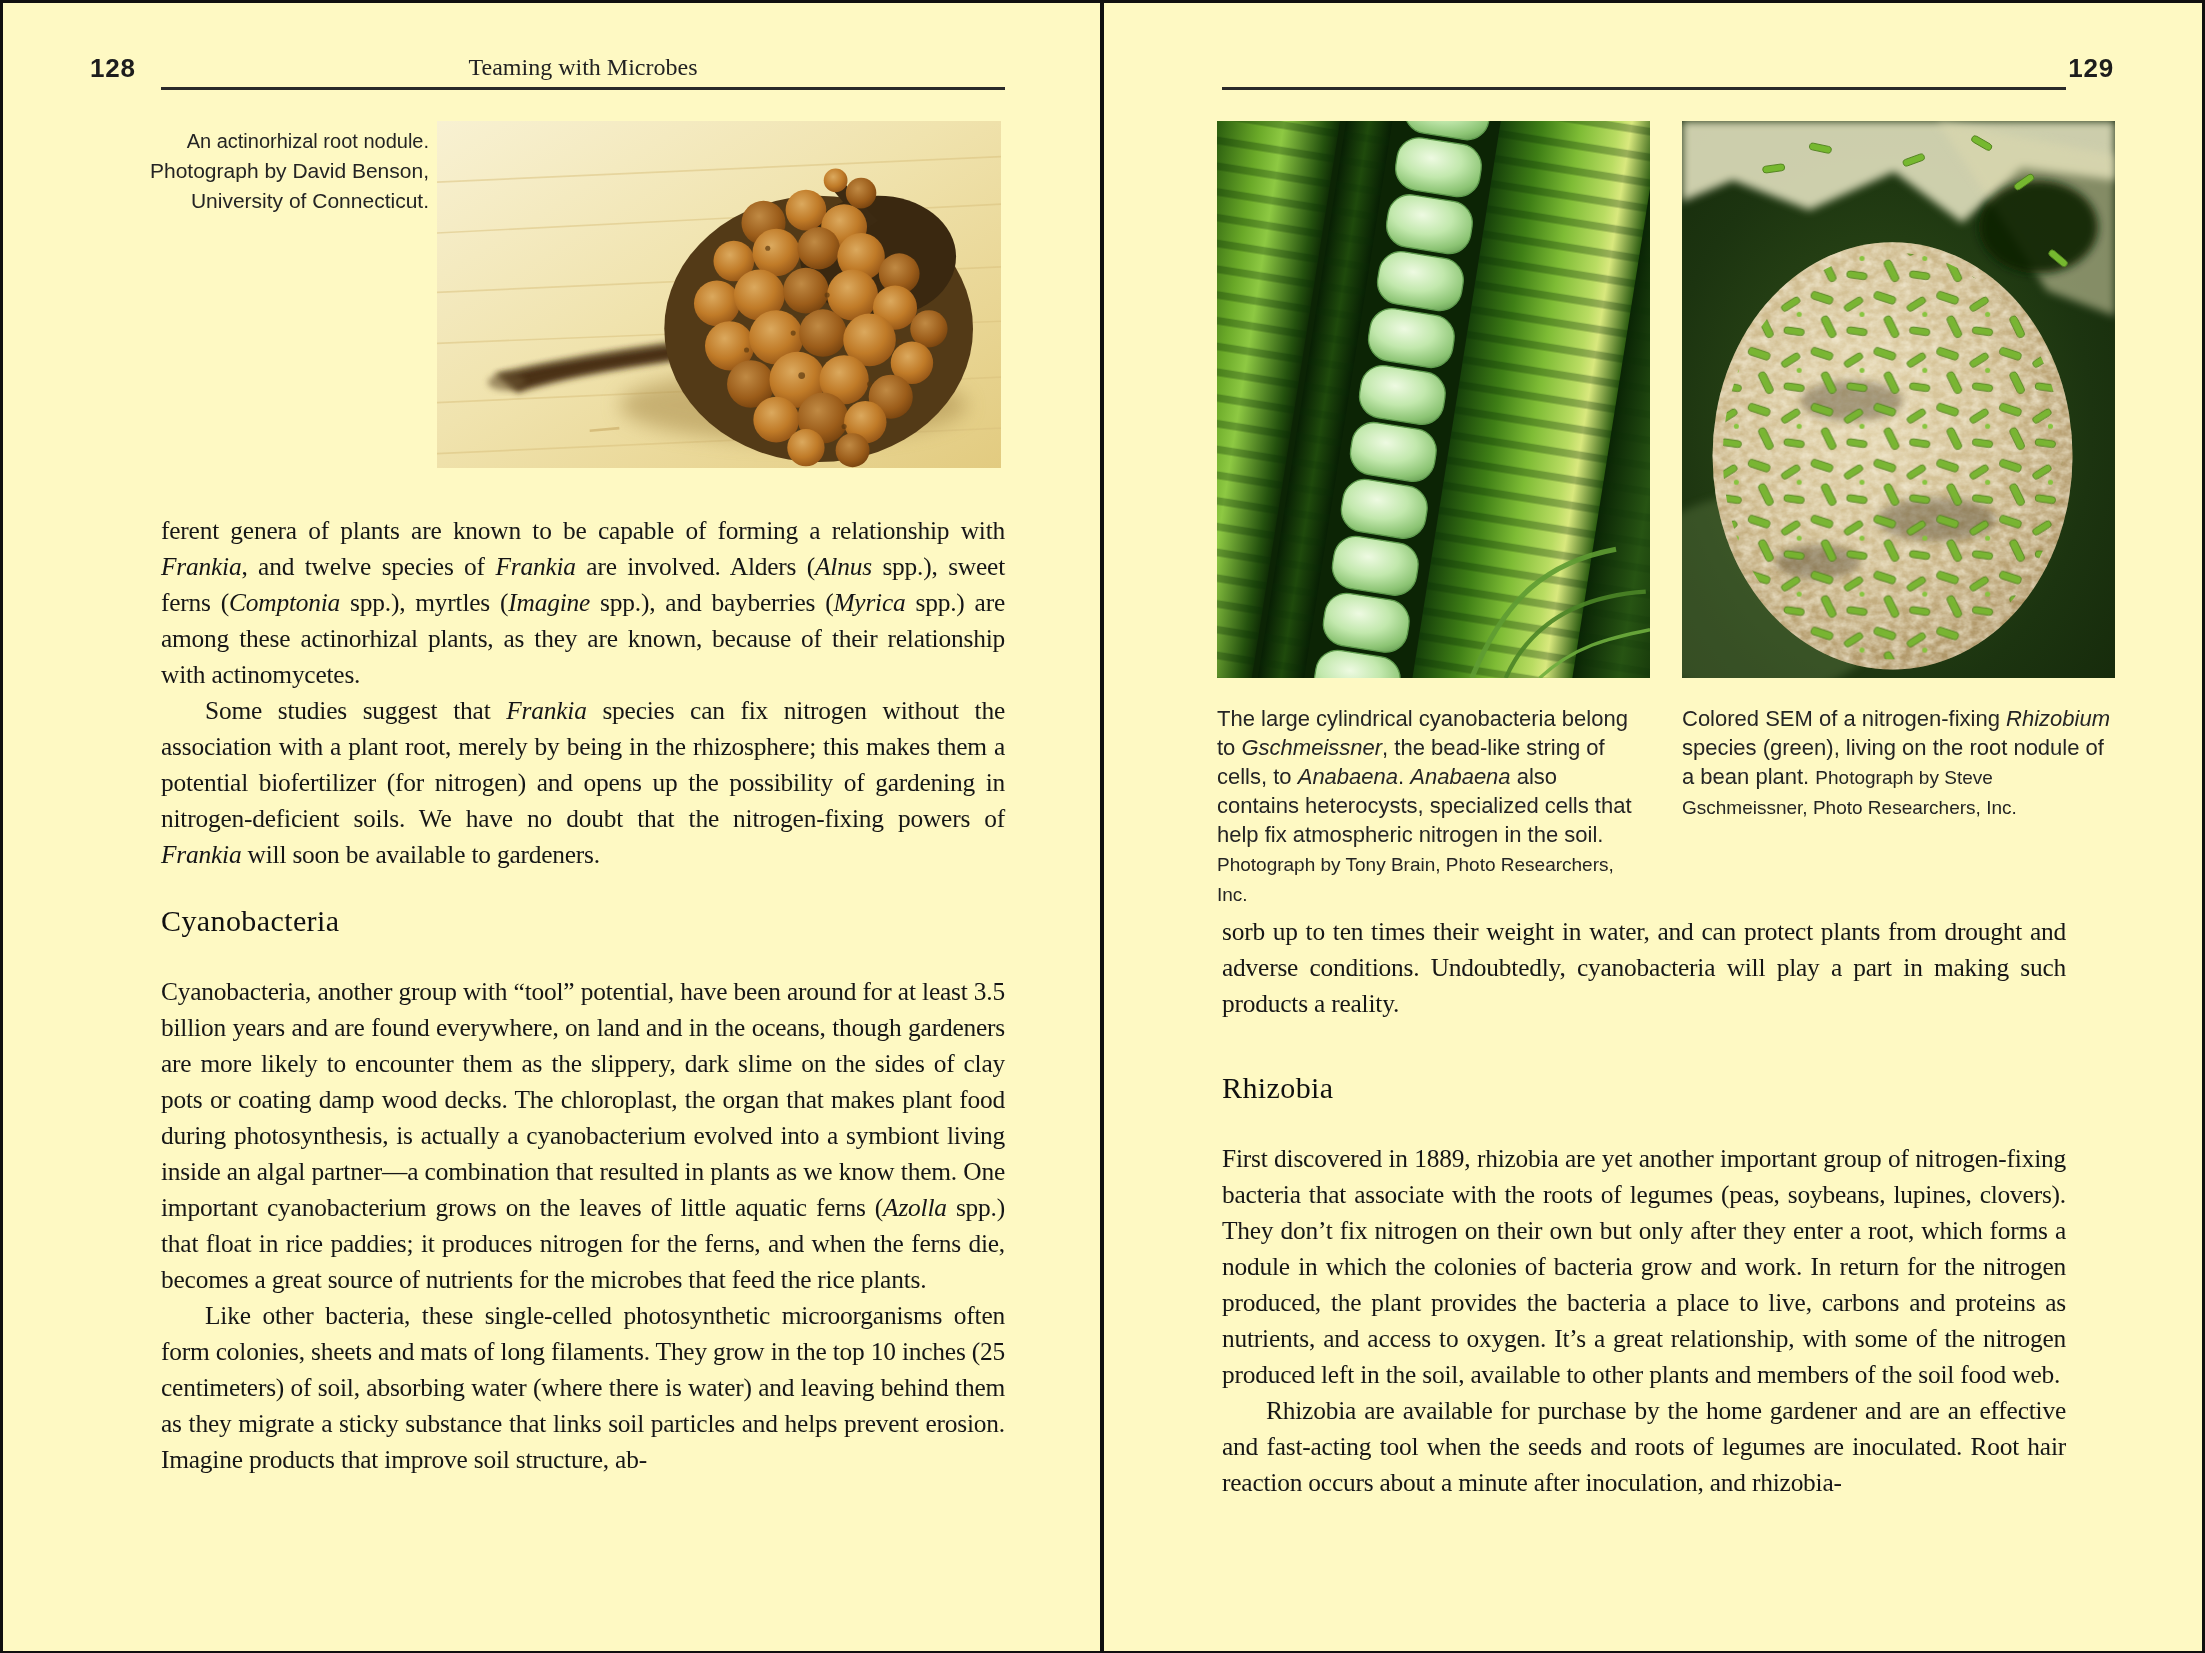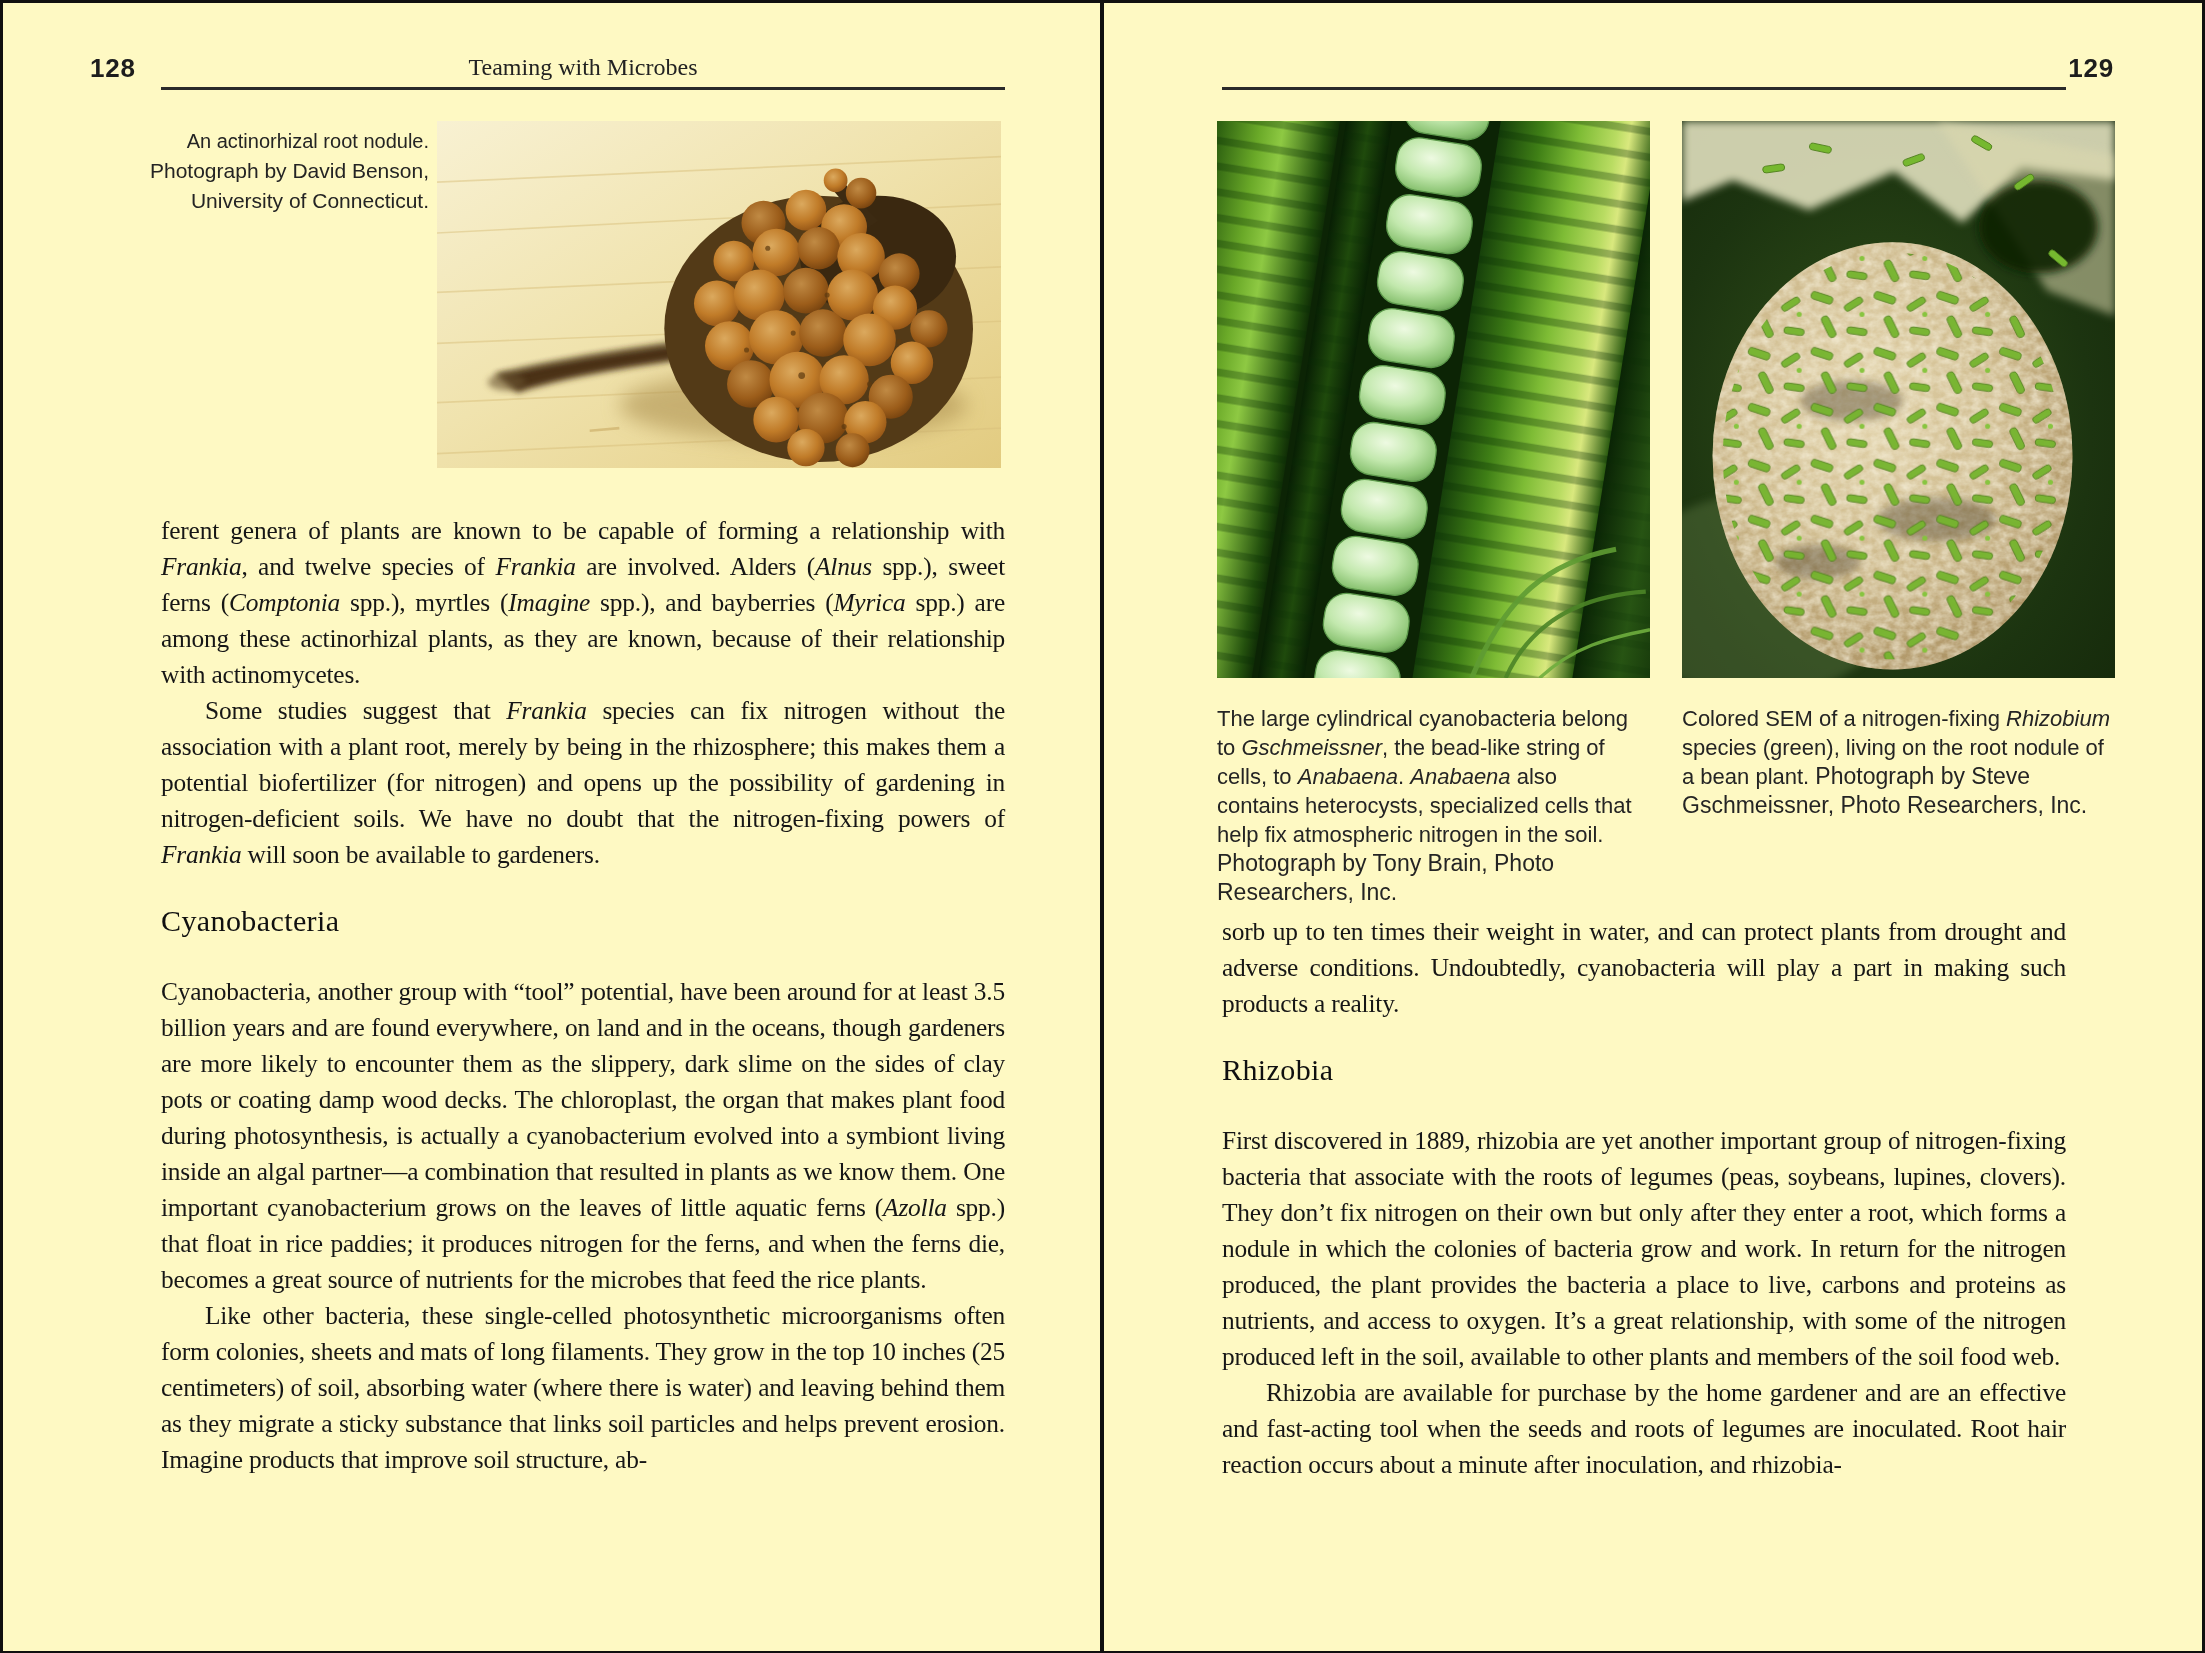--- a/index.html
+++ b/index.html
@@ -38,38 +38,38 @@
   
   .fig-caption{
     font-family:"Liberation Sans",sans-serif;color:#242424;
     position:absolute;line-height:30px;
   }
   #caption-nodule{left:127px;top:126px;width:302px;text-align:right;}
   #caption-nodule .cap-main{font-size:20px;}
   #caption-nodule .cap-credit{font-size:21px;}
   #caption-cyano{left:1217px;top:704px;width:424px;font-size:22px;line-height:29px;}
   #caption-sem{left:1682px;top:704px;width:436px;font-size:22px;line-height:29px;}
-  .fig-caption .credit{font-size:23px;}
+  .fig-caption .credit{font-size:19px;}
   .fig-caption i{font-style:italic;}
 
   
   .body-col{
     position:absolute;width:844px;
     font-size:25.4px;line-height:36px;text-align:justify;
     letter-spacing:-0.2px;color:#161616;
   }
   #body-left{left:161px;top:512px;}
   #body-right{left:1222px;top:913px;}
   .body-col p{margin:0;}
   .body-col p.indent{text-indent:44px;}
   .body-col h2{
     font-weight:400;font-size:30px;line-height:54px;
     margin:22px 0 25.4px 0;letter-spacing:0.4px;color:#101010;text-align:left;
   }
-  #body-right h2{margin-top:22px;}
+  #body-right h2{margin-top:40px;}
   .body-col i{font-style:italic;}
 </style>
 </head>
 <body>
 
 <div id="spread">
   <div class="gutter"></div>
 
   <span class="pagenum left">128</span>
   <span class="running-head left">Teaming with Microbes</span>

